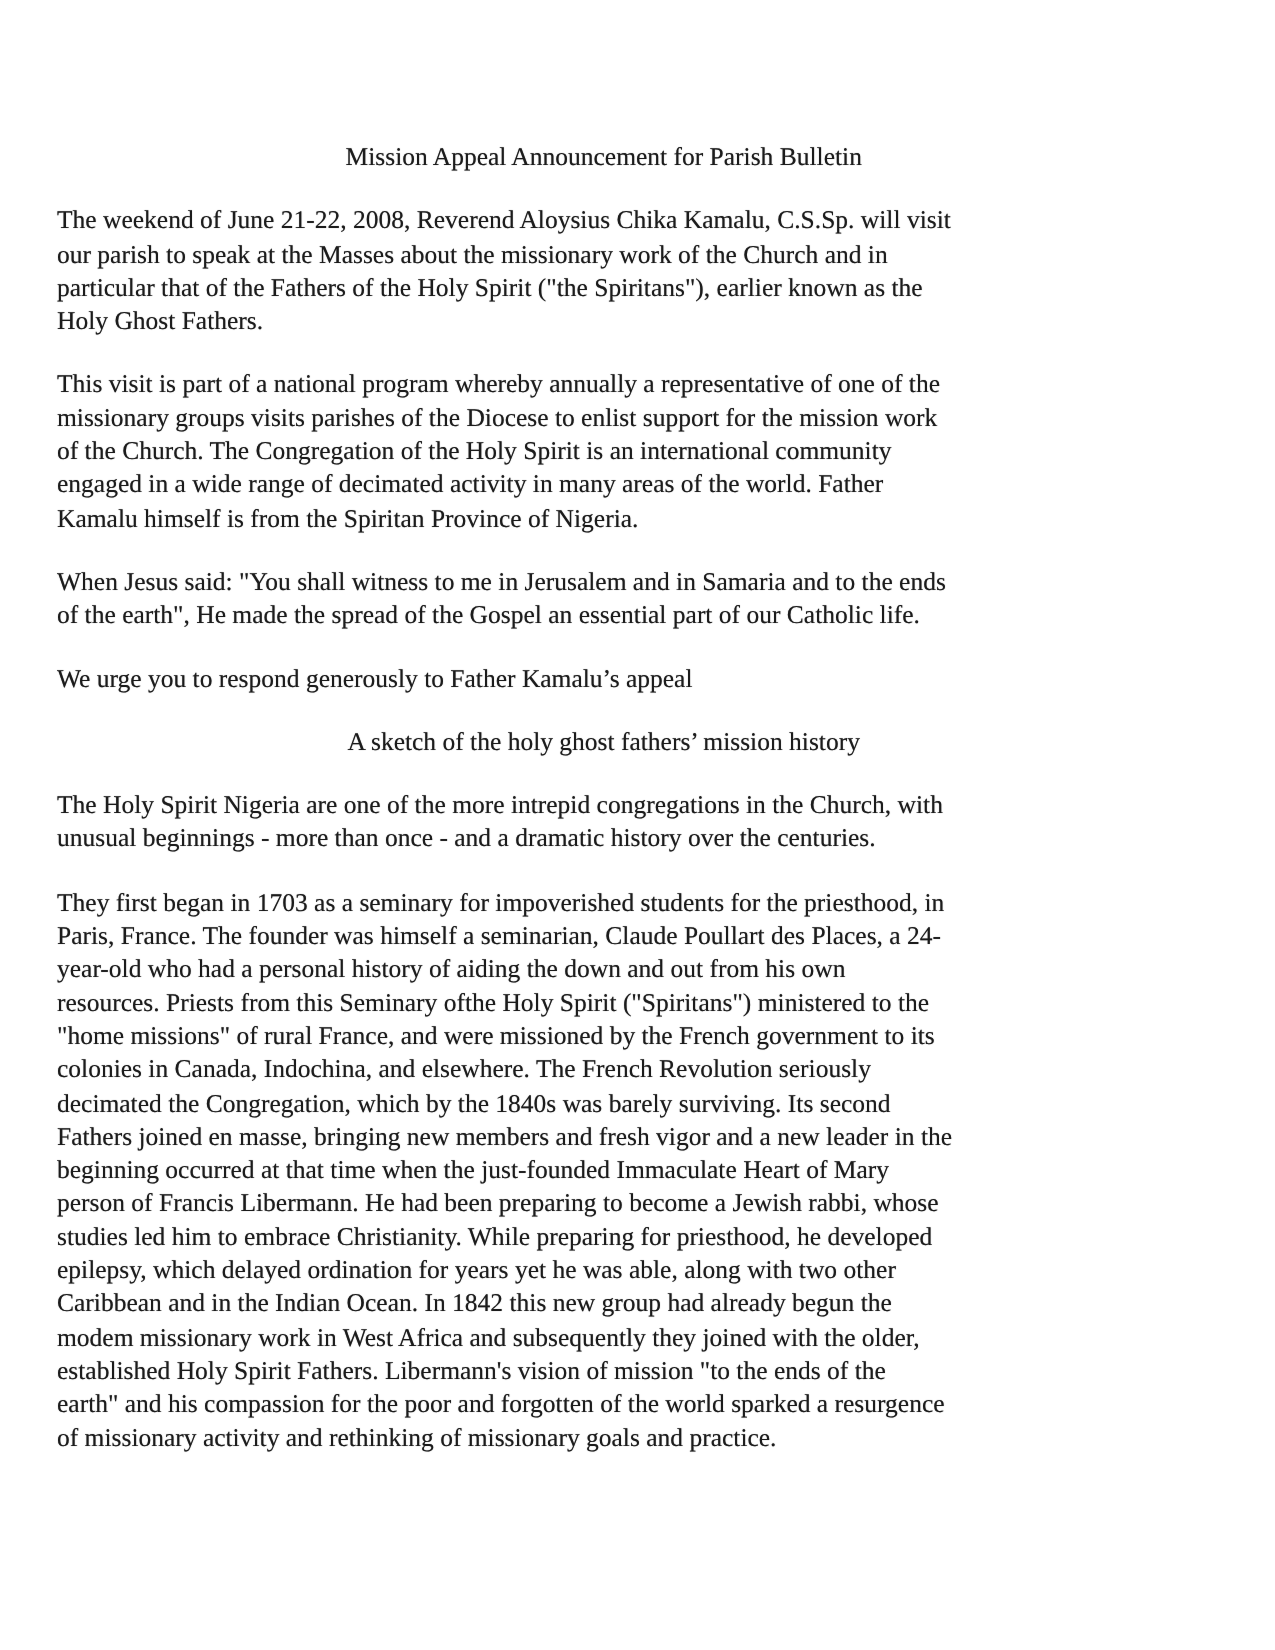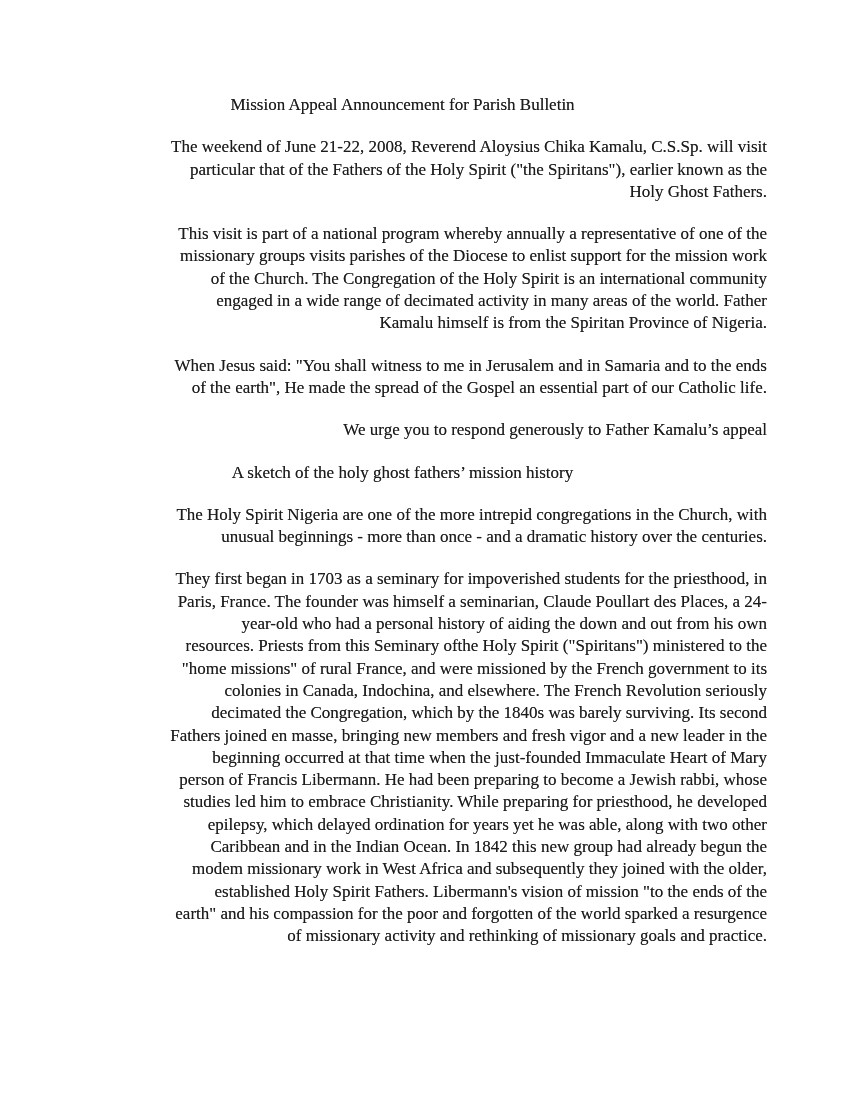--- a/index.html
+++ b/index.html
@@ -28,32 +28,32 @@
     text-align: center;
     margin: 0 0 20px 0;
     font-weight: normal;
     font-size: 17px;
   }
   .para {
     margin: 0 0 20px 0;
   }
   .line {
     white-space: nowrap;
-    text-align: right;
   }
 </style>
 </head>
 <body>
 
 <div class="page">
 
   <div class="doc-title">Mission Appeal Announcement for Parish Bulletin</div>
 
   <div class="para">
     <div class="line">The weekend of June 21-22, 2008, Reverend Aloysius Chika Kamalu, C.S.Sp. will visit</div>
+    <div class="line">our parish to speak at the Masses about the missionary work of the Church and in</div>
     <div class="line">particular that of the Fathers of the Holy Spirit ("the Spiritans"), earlier known as the</div>
     <div class="line">Holy Ghost Fathers.</div>
   </div>
 
   <div class="para">
     <div class="line">This visit is part of a national program whereby annually a representative of one of the</div>
     <div class="line">missionary groups visits parishes of the Diocese to enlist support for the mission work</div>
     <div class="line">of the Church. The Congregation of the Holy Spirit is an international community</div>
     <div class="line">engaged in a wide range of decimated activity in many areas of the world. Father</div>
     <div class="line">Kamalu himself is from the Spiritan Province of Nigeria.</div>

